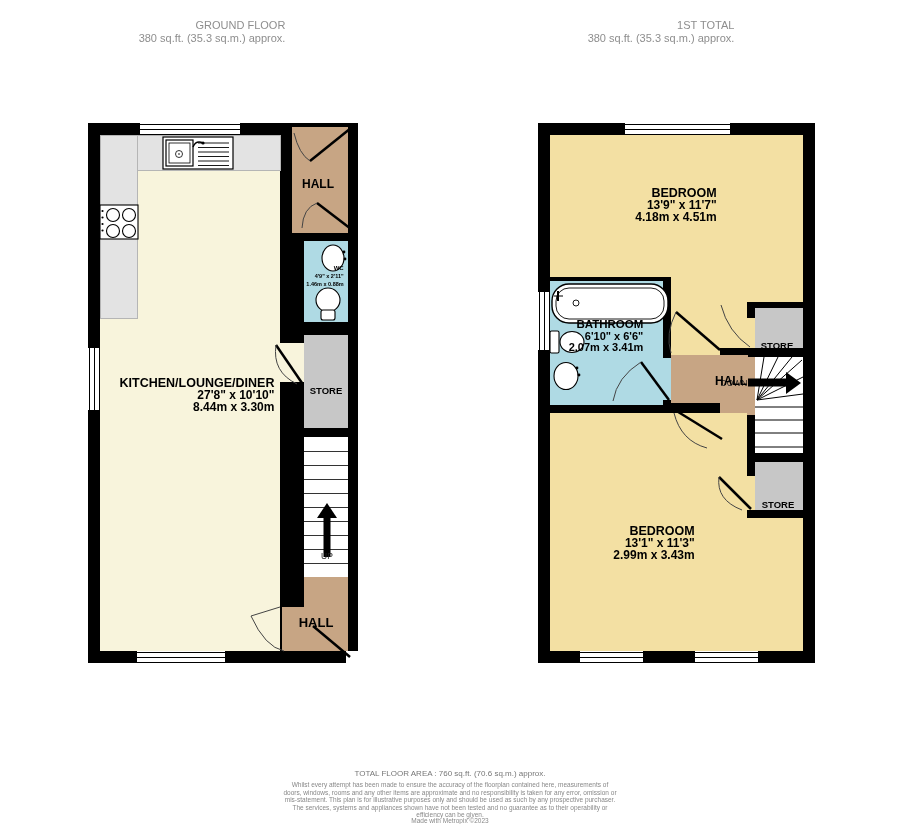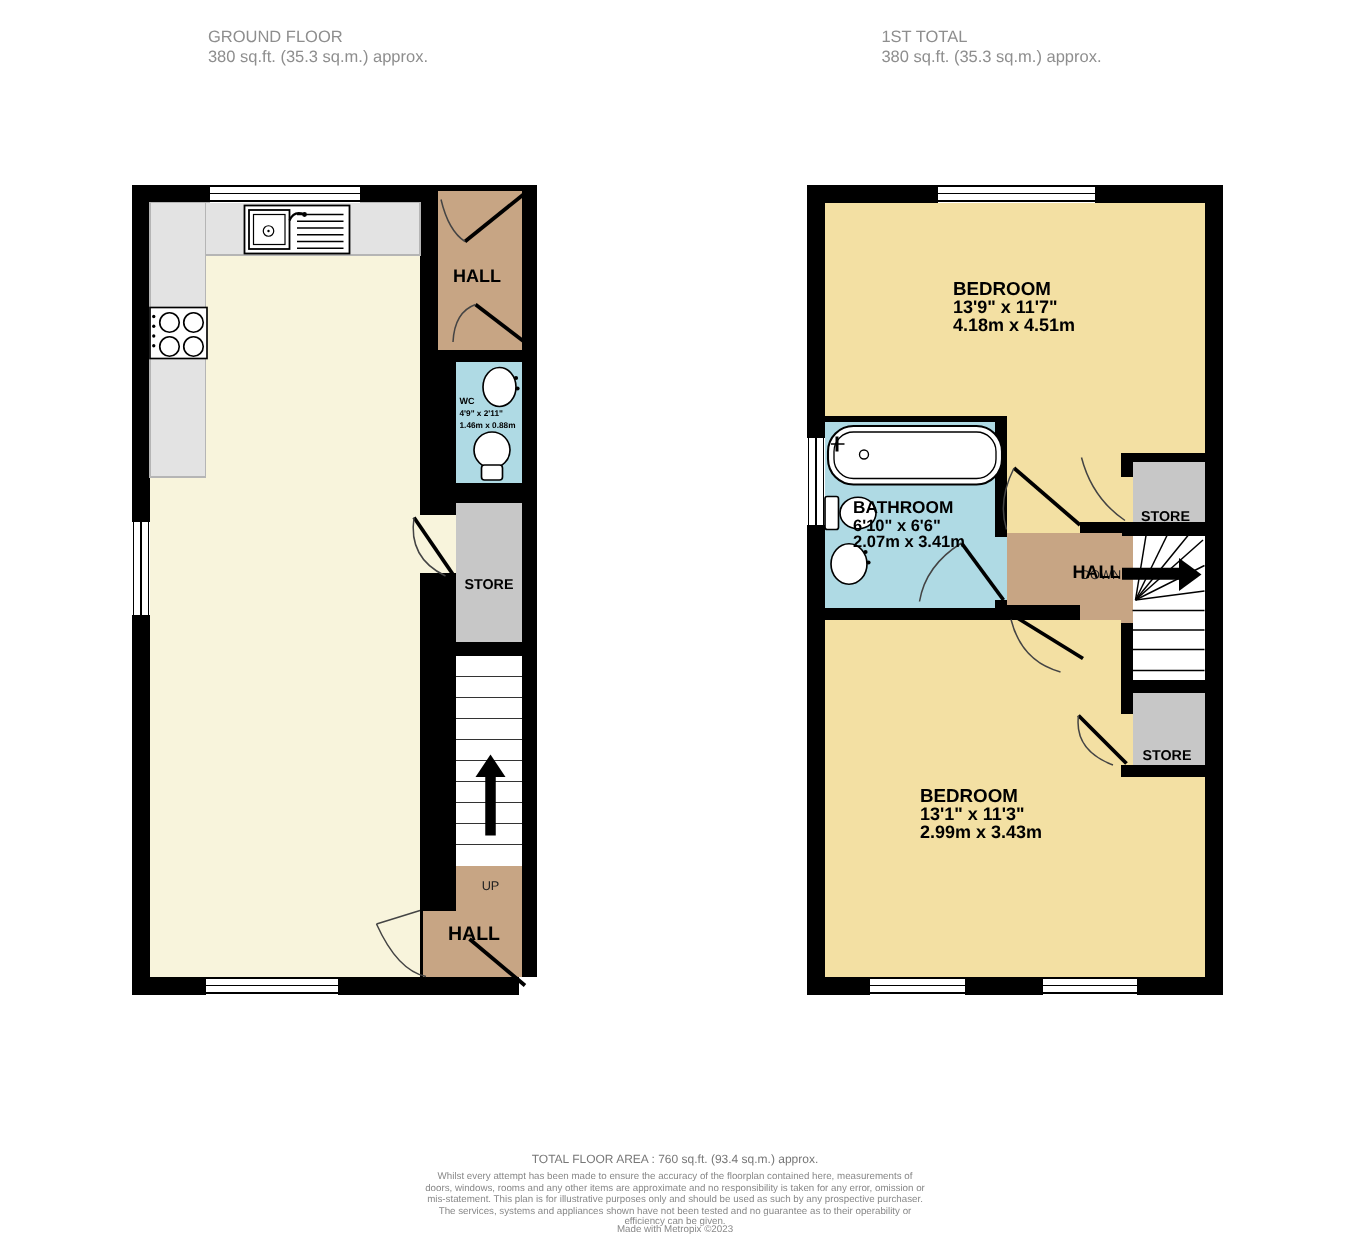--- a/index.html
+++ b/index.html
@@ -1,19 +1,19 @@
 <!DOCTYPE html>
 <html><head>
 <meta charset="utf-8">
 <style>
   html,body{margin:0;padding:0;background:#fff;}
   #canvas{position:relative;width:900px;height:824px;background:#ffffff;overflow:hidden;
           font-family:"Liberation Sans", sans-serif;}
   svg{position:absolute;left:0;top:0;}
-  .lbl{position:absolute;transform:translate(-50%,-50%);text-align:left;color:#000;
+  .lbl{position:absolute;transform:translate(-50%,-50%);text-align:right;color:#000;
        white-space:nowrap;font-family:"Liberation Sans", sans-serif;}
   .hdr{color:#8e8e8e;font-size:11px;line-height:13px;font-weight:400;}
   .room-name{font-weight:bold;font-size:12.5px;line-height:12.2px;}
   .room-dim{font-weight:bold;font-size:12px;line-height:12.2px;}
   .bath-name{font-weight:bold;font-size:11.5px;line-height:11.5px;}
   .bath-dim{font-weight:bold;font-size:11px;line-height:11.5px;}
   .small-room{font-weight:bold;font-size:9.5px;margin-top:17px;}
   .hall-lbl{font-weight:bold;font-size:12px;}
   .hall-lbl-lg{font-weight:bold;font-size:13px;}
   .updown{font-size:8.5px;color:#222;font-weight:400;}
@@ -265,40 +265,45 @@
   <div>380 sq.ft. (35.3 sq.m.) approx.</div>
 </div>
 
 <div class="lbl hall-lbl" style="left:318px;top:184px">HALL</div>
 <div class="lbl" style="left:325px;top:276px">
   <div class="wc-name">WC</div>
   <div class="wc-dim">4'9" x 2'11"</div>
   <div class="wc-dim">1.46m x 0.88m</div>
 </div>
 <div class="lbl small-room" style="left:326px;top:373px">STORE</div>
-<div class="lbl updown" style="left:327px;top:590px">UP</div>
+<div class="lbl" style="left:197px;top:395px">
+  <div class="room-name">KITCHEN/LOUNGE/DINER</div>
+  <div class="room-dim">27'8"  x 10'10"</div>
+  <div class="room-dim">8.44m  x 3.30m</div>
+</div>
+<div class="lbl updown" style="left:327px;top:556px">UP</div>
 <div class="lbl hall-lbl-lg" style="left:316px;top:622px">HALL</div>
 
 <div class="lbl" style="left:676px;top:205px">
   <div class="room-name">BEDROOM</div>
   <div class="room-dim">13'9"  x 11'7"</div>
   <div class="room-dim">4.18m  x 4.51m</div>
 </div>
-<div class="lbl" style="left:606px;top:351px">
+<div class="lbl" style="left:606px;top:336px">
   <div class="bath-name">BATHROOM</div>
   <div class="bath-dim">6'10"  x 6'6"</div>
   <div class="bath-dim">2.07m  x 3.41m</div>
 </div>
 <div class="lbl small-room" style="left:777px;top:328px">STORE</div>
 <div class="lbl updown" style="left:734px;top:383px">DOWN</div>
 <div class="lbl hall-lbl" style="left:731px;top:381px">HALL</div>
 <div class="lbl small-room" style="left:778px;top:487px">STORE</div>
 <div class="lbl" style="left:654px;top:543px">
   <div class="room-name">BEDROOM</div>
   <div class="room-dim">13'1"  x 11'3"</div>
   <div class="room-dim">2.99m  x 3.43m</div>
 </div>
 
-<div class="lbl foot-total" style="left:450px;top:773px">TOTAL FLOOR AREA : 760 sq.ft. (93.4 sq.m.) approx.</div>
+<div class="lbl foot-total" style="left:450px;top:773px">TOTAL FLOOR AREA : 760 sq.ft. (70.6 sq.m.) approx.</div>
 <div class="foot-disc">Whilst every attempt has been made to ensure the accuracy of the floorplan contained here, measurements of doors, windows, rooms and any other items are approximate and no responsibility is taken for any error, omission or mis-statement. This plan is for illustrative purposes only and should be used as such by any prospective purchaser. The services, systems and appliances shown have not been tested and no guarantee as to their operability or efficiency can be given.</div>
 <div class="lbl foot-credit" style="left:450px;top:820px">Made with Metropix ©2023</div>
 
 </div>
 
 </body></html>

